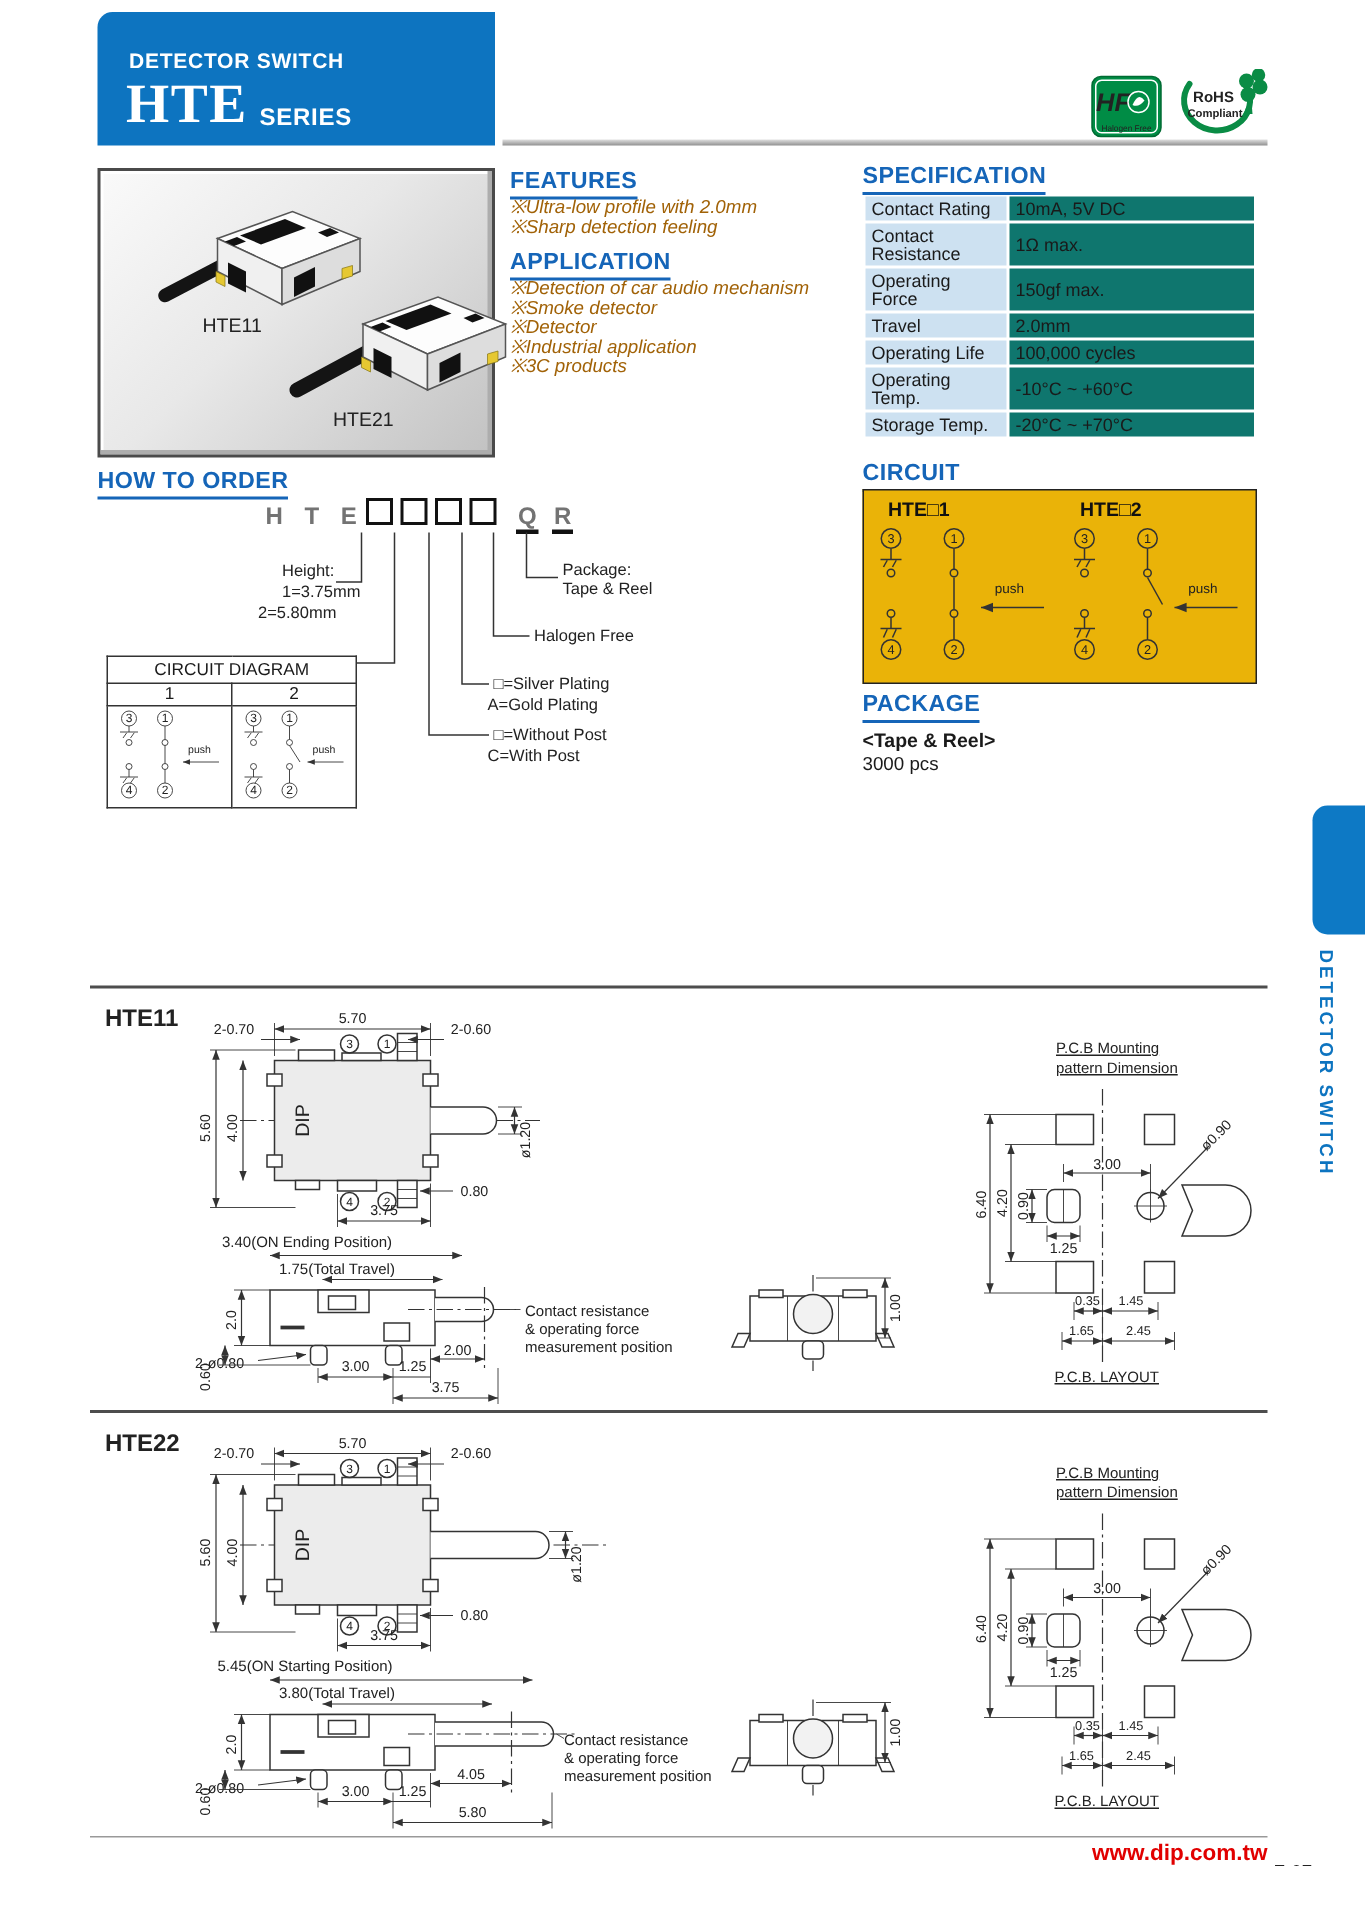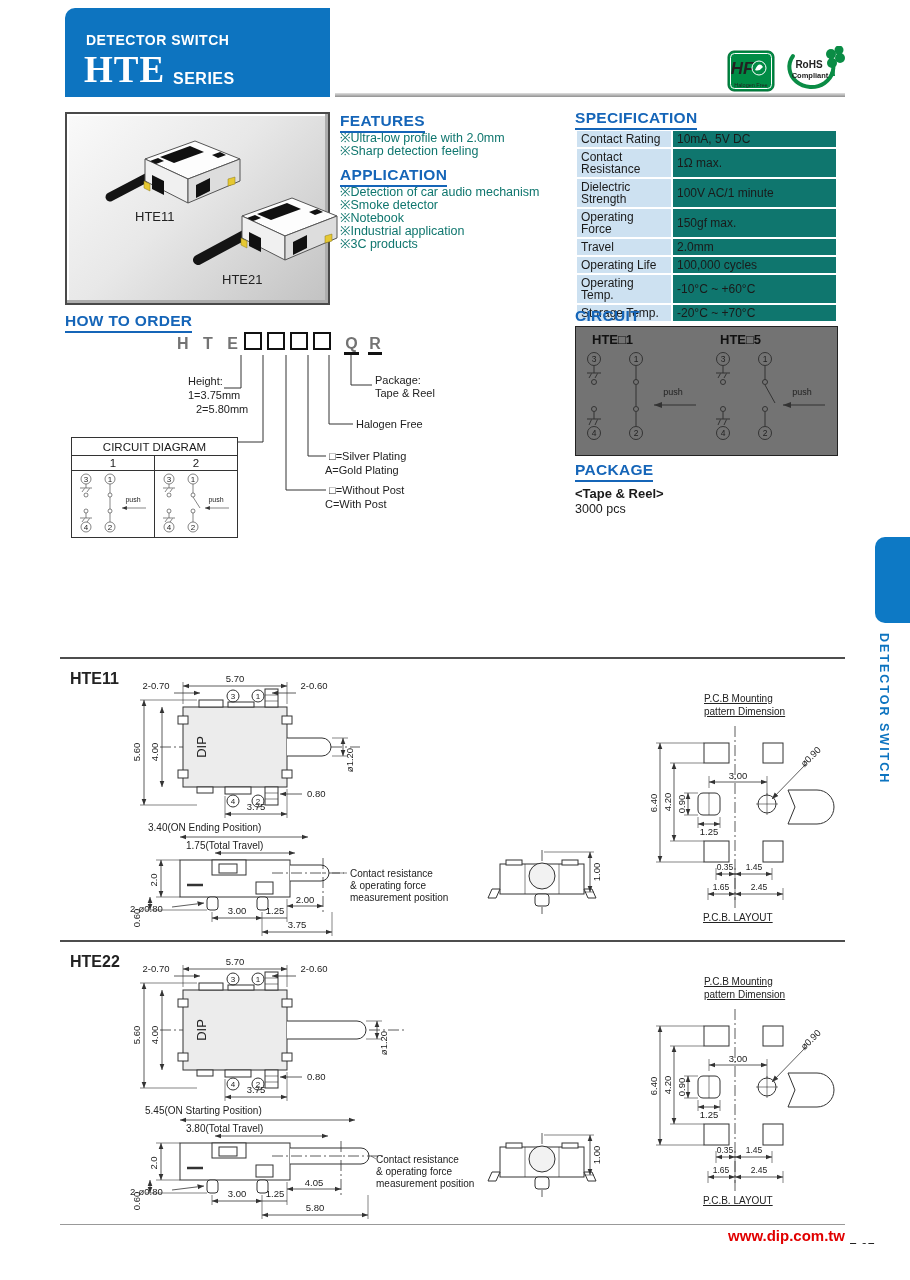--- a/index.html
+++ b/index.html
@@ -1,21 +1,21 @@
 <!DOCTYPE html>
 <html><head>
 <meta charset="utf-8">
 <style>
   html,body{margin:0;padding:0;background:#fff;}
   #page{position:relative;width:910px;height:1244px;background:#fff;overflow:hidden;
         font-family:"Liberation Sans",sans-serif;color:#1a1a1a;}
   .t{position:absolute;white-space:nowrap;}
   .hd{color:#1565b8;font-weight:bold;font-size:15.5px;letter-spacing:.3px;
       border-bottom:2px solid #1565b8;padding-bottom:1px;display:inline-block;}
-  .item{font-size:12.5px;color:#0f766e;line-height:13.5px;}
+  .item{font-size:12.5px;color:#a16207;line-height:13.5px;font-style:italic;}
   
   #hdrbox{position:absolute;left:65px;top:8px;width:265px;height:89px;background:#0d74c0;border-radius:10px 0 0 0;}
   #hdrbox .cat{position:absolute;left:21px;top:24px;color:#fff;font-weight:bold;font-size:14px;letter-spacing:.5px;}
   #hdrbox .ser{position:absolute;left:19px;top:40px;color:#fff;font-family:"Liberation Serif",serif;font-weight:bold;font-size:37px;letter-spacing:1px;}
   #hdrbox .suf{position:absolute;left:108px;top:62px;color:#fff;font-weight:bold;font-size:16px;letter-spacing:.5px;}
   .ptype{font-weight:bold;font-style:italic;font-size:17.5px;line-height:21px;color:#111;}
   #hrule{position:absolute;left:335px;top:93px;width:510px;height:4px;background:linear-gradient(#e0e0e0,#909090);}
   
   #pbox{position:absolute;left:65px;top:112px;width:265px;height:193px;border:2px solid #4a4a4a;box-sizing:border-box;
         background:linear-gradient(135deg,#fafafa 0%,#e8e8e8 45%,#c2c2c2 100%);
@@ -27,21 +27,21 @@
   #spectbl td.l{background:#cde1f1;width:86px;}
   #spectbl td.v{background:#0f766e;}
   
   .codeline{font-weight:bold;font-size:16px;letter-spacing:5px;color:#737373;}
   .cbox{display:inline-block;width:14px;height:14px;border:2px solid #111;margin:0 4px 0 1px;vertical-align:-1px;}
   .qr{border-bottom:3px solid #111;padding:0 1px;letter-spacing:0;}
   .olab{font-size:11px;color:#222;line-height:12px;}
   #ctable{position:absolute;left:71px;top:437px;width:167px;border-collapse:collapse;}
   #ctable td{border:1.2px solid #333;text-align:center;font-size:11.5px;padding:0;}
   
-  #circbox{position:absolute;left:575px;top:326px;width:263px;height:130px;border:1.5px solid #222;box-sizing:border-box;background:#737373;}
+  #circbox{position:absolute;left:575px;top:326px;width:263px;height:130px;border:1.5px solid #222;box-sizing:border-box;background:#eab308;}
   .cvar{position:absolute;top:5px;font-weight:bold;font-size:13px;color:#111;}
   
   #stab{position:absolute;left:875px;top:537px;width:35px;height:86px;background:#0d79c5;border-radius:10px 0 0 10px;}
   #stxt{position:absolute;left:877px;top:633px;height:215px;writing-mode:vertical-rl;
         font-weight:bold;font-size:12.5px;letter-spacing:2px;color:#0d74c0;}
   .rule{position:absolute;left:60px;width:785px;background:#4d4d4d;height:2px;}
   
   svg text{font-family:"Liberation Sans",sans-serif;fill:#222;}
   .ln{stroke:#333;stroke-width:1;fill:none;}
   .lt{stroke:#333;stroke-width:.6;fill:none;}
@@ -130,38 +130,34 @@
     <path d="M133,58 l7,-2 l0,7 l-7,2 z" fill="#e6c832" stroke="#8a7a1a" stroke-width=".5"></path>
   </svg>
   <div class="t swlabel" style="left:222px;top:272px">HTE21</div>
 
   <div class="t" style="left:340px;top:112px"><span class="hd">FEATURES</span></div>
   <div class="t item" style="left:340px;top:132px">※Ultra-low profile with 2.0mm</div>
   <div class="t item" style="left:340px;top:145px">※Sharp detection feeling</div>
   <div class="t" style="left:340px;top:166px"><span class="hd">APPLICATION</span></div>
   <div class="t item" style="left:340px;top:186px">※Detection of car audio mechanism</div>
   <div class="t item" style="left:340px;top:199px">※Smoke detector</div>
-  <div class="t item" style="left:340px;top:212px">※Notebook</div>
+  <div class="t item" style="left:340px;top:212px">※Detector</div>
   <div class="t item" style="left:340px;top:225px">※Industrial application</div>
   <div class="t item" style="left:340px;top:238px">※3C products</div>
 
   <div class="t" style="left:575px;top:109px"><span class="hd">SPECIFICATION</span></div>
   <table id="spectbl">
     <tbody>
     <tr>
           <td class="l">Contact Rating</td>
           <td class="v">10mA, 5V DC</td>
         </tr>
     <tr>
           <td class="l">Contact Resistance</td>
           <td class="v">1Ω max.</td>
-        </tr>
-    <tr>
-          <td class="l">Dielectric Strength</td>
-          <td class="v">100V AC/1 minute</td>
         </tr>
     <tr>
           <td class="l">Operating Force</td>
           <td class="v">150gf max.</td>
         </tr>
     <tr>
           <td class="l">Travel</td>
           <td class="v">2.0mm</td>
         </tr>
     <tr>
@@ -188,21 +184,21 @@
   <svg class="t" style="left:60px;top:330px" width="430" height="215" viewBox="0 0 430 215">
     <path class="ln" d="M181,25 V58 H164"></path>
     <path class="ln" d="M203,25 V112 H178"></path>
     <path class="ln" d="M226,25 V160 H266"></path>
     <path class="ln" d="M248,25 V126 H266"></path>
     <path class="ln" d="M269,25 V94 H293"></path>
     <path class="ln" d="M291,25 V55 H312"></path>
   </svg>
   <div class="t olab" style="left:188px;top:375px">Height:</div>
   <div class="t olab" style="left:188px;top:389px">1=3.75mm</div>
-  <div class="t olab" style="left:196px;top:403px">2=5.80mm</div>
+  <div class="t olab" style="left:172px;top:403px">2=5.80mm</div>
   <div class="t olab" style="left:375px;top:374px">Package:</div>
   <div class="t olab" style="left:375px;top:387px">Tape &amp; Reel</div>
   <div class="t olab" style="left:356px;top:418px">Halogen Free</div>
   <div class="t olab" style="left:329px;top:450px">□=Silver Plating</div>
   <div class="t olab" style="left:325px;top:464px">A=Gold Plating</div>
   <div class="t olab" style="left:329px;top:484px">□=Without Post</div>
   <div class="t olab" style="left:325px;top:498px">C=With Post</div>
 
   <table id="ctable">
     <tbody>
@@ -272,21 +268,21 @@
           <line class="lt" x1="50" y1="37" x2="74" y2="37" marker-start="url(#arr)"></line>
         </svg>
       </td>
     </tr>
     </tbody>
   </table>
 
   <div class="t" style="left:575px;top:307px"><span class="hd">CIRCUIT</span></div>
   <div id="circbox">
     <div class="cvar" style="left:16px">HTE□1</div>
-    <div class="cvar" style="left:144px">HTE□5</div>
+    <div class="cvar" style="left:144px">HTE□2</div>
     <svg style="position:absolute;left:2px;top:22px" width="125" height="102" viewBox="0 0 125 102">
       <circle class="ln" cx="16" cy="10" r="6.5"></circle>
         <text class="mid" x="16" y="13.2" font-size="8.5">3</text>
       <line class="ln" x1="16" y1="17" x2="16" y2="24"></line>
         <line class="ln" x1="9" y1="24" x2="23" y2="24"></line>
       <line class="ln" x1="11" y1="29" x2="13.5" y2="24.5"></line>
         <line class="ln" x1="17" y1="29" x2="19.5" y2="24.5"></line>
       <circle class="ln" cx="16" cy="33" r="2.5"></circle>
       <circle class="ln" cx="16" cy="60" r="2.5"></circle>
       <line class="ln" x1="16" y1="63" x2="16" y2="70"></line>

